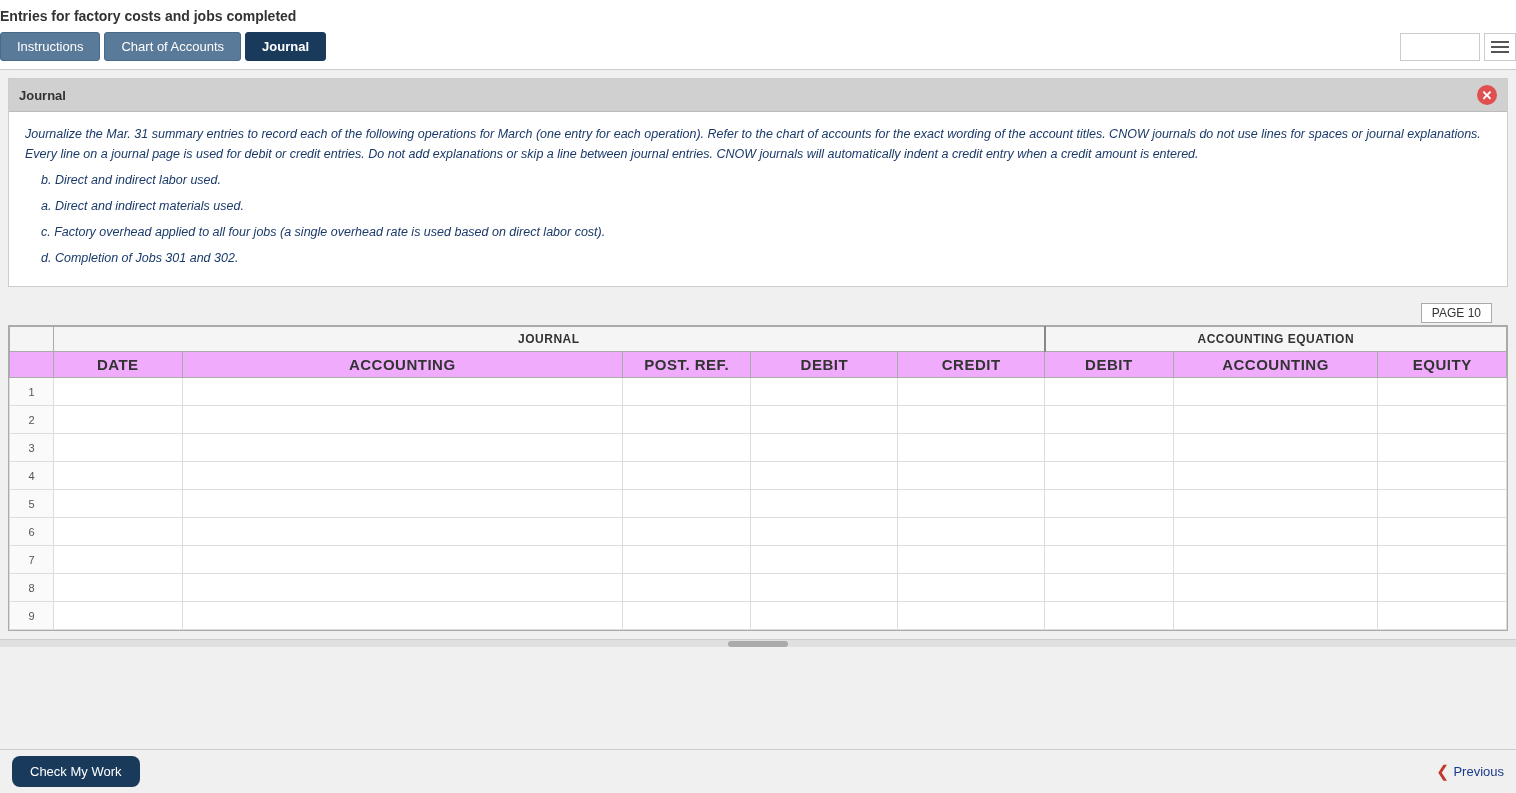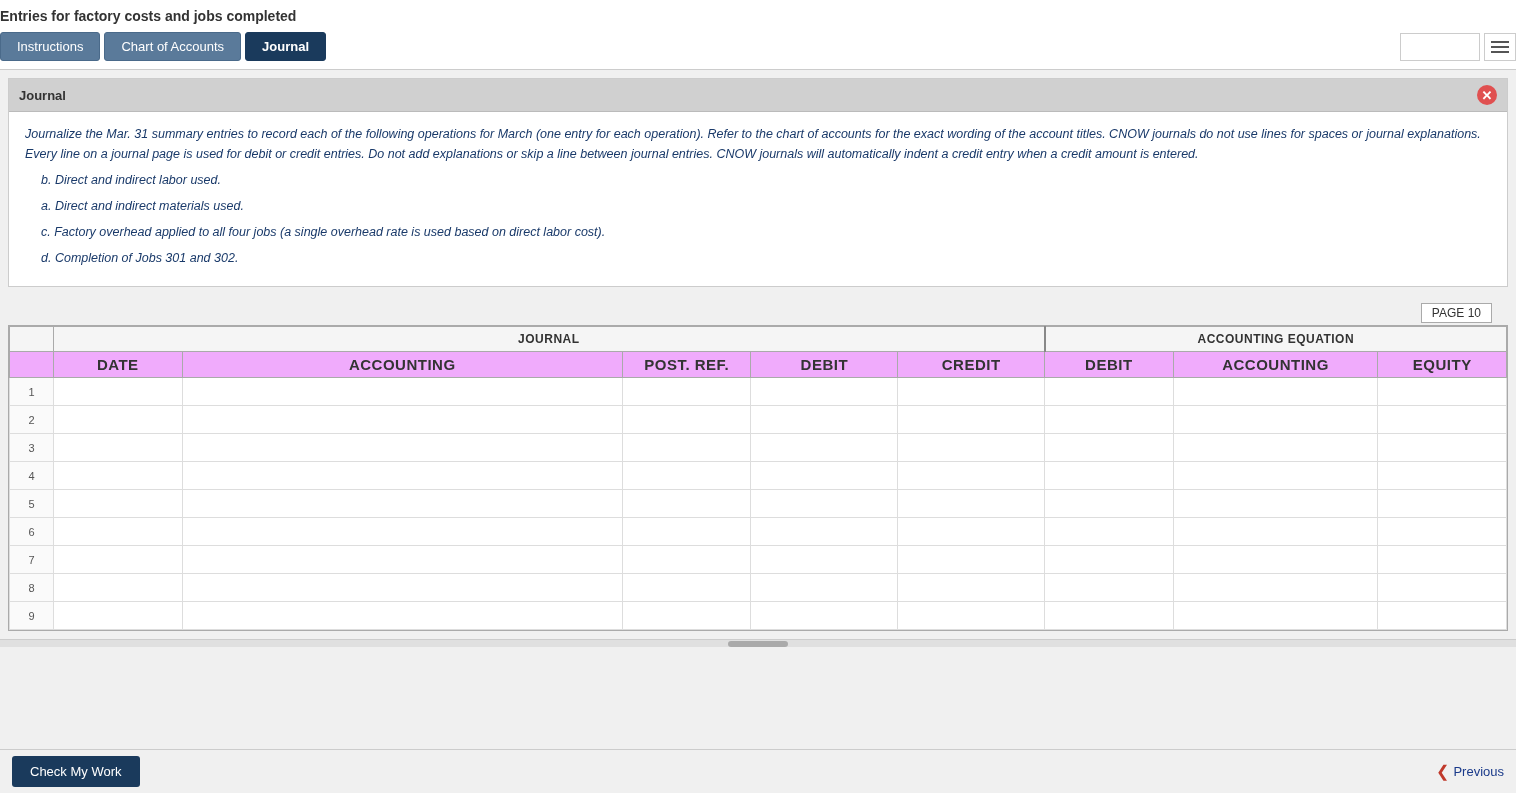--- a/index.html
+++ b/index.html
@@ -181,21 +181,21 @@
       align-items: center;
       justify-content: space-between;
     }
     .check-btn {
       background: #1a3a5c;
       color: #fff;
       border: none;
       padding: 8px 18px;
       font-size: 13px;
       cursor: pointer;
-      border-radius: 3px;
+      border-radius: 8px;
     }
     .previous-link {
       color: #1a3a8a;
       font-size: 13px;
       cursor: pointer;
       display: flex;
       align-items: center;
       gap: 4px;
     }
     .previous-link .arrow {

